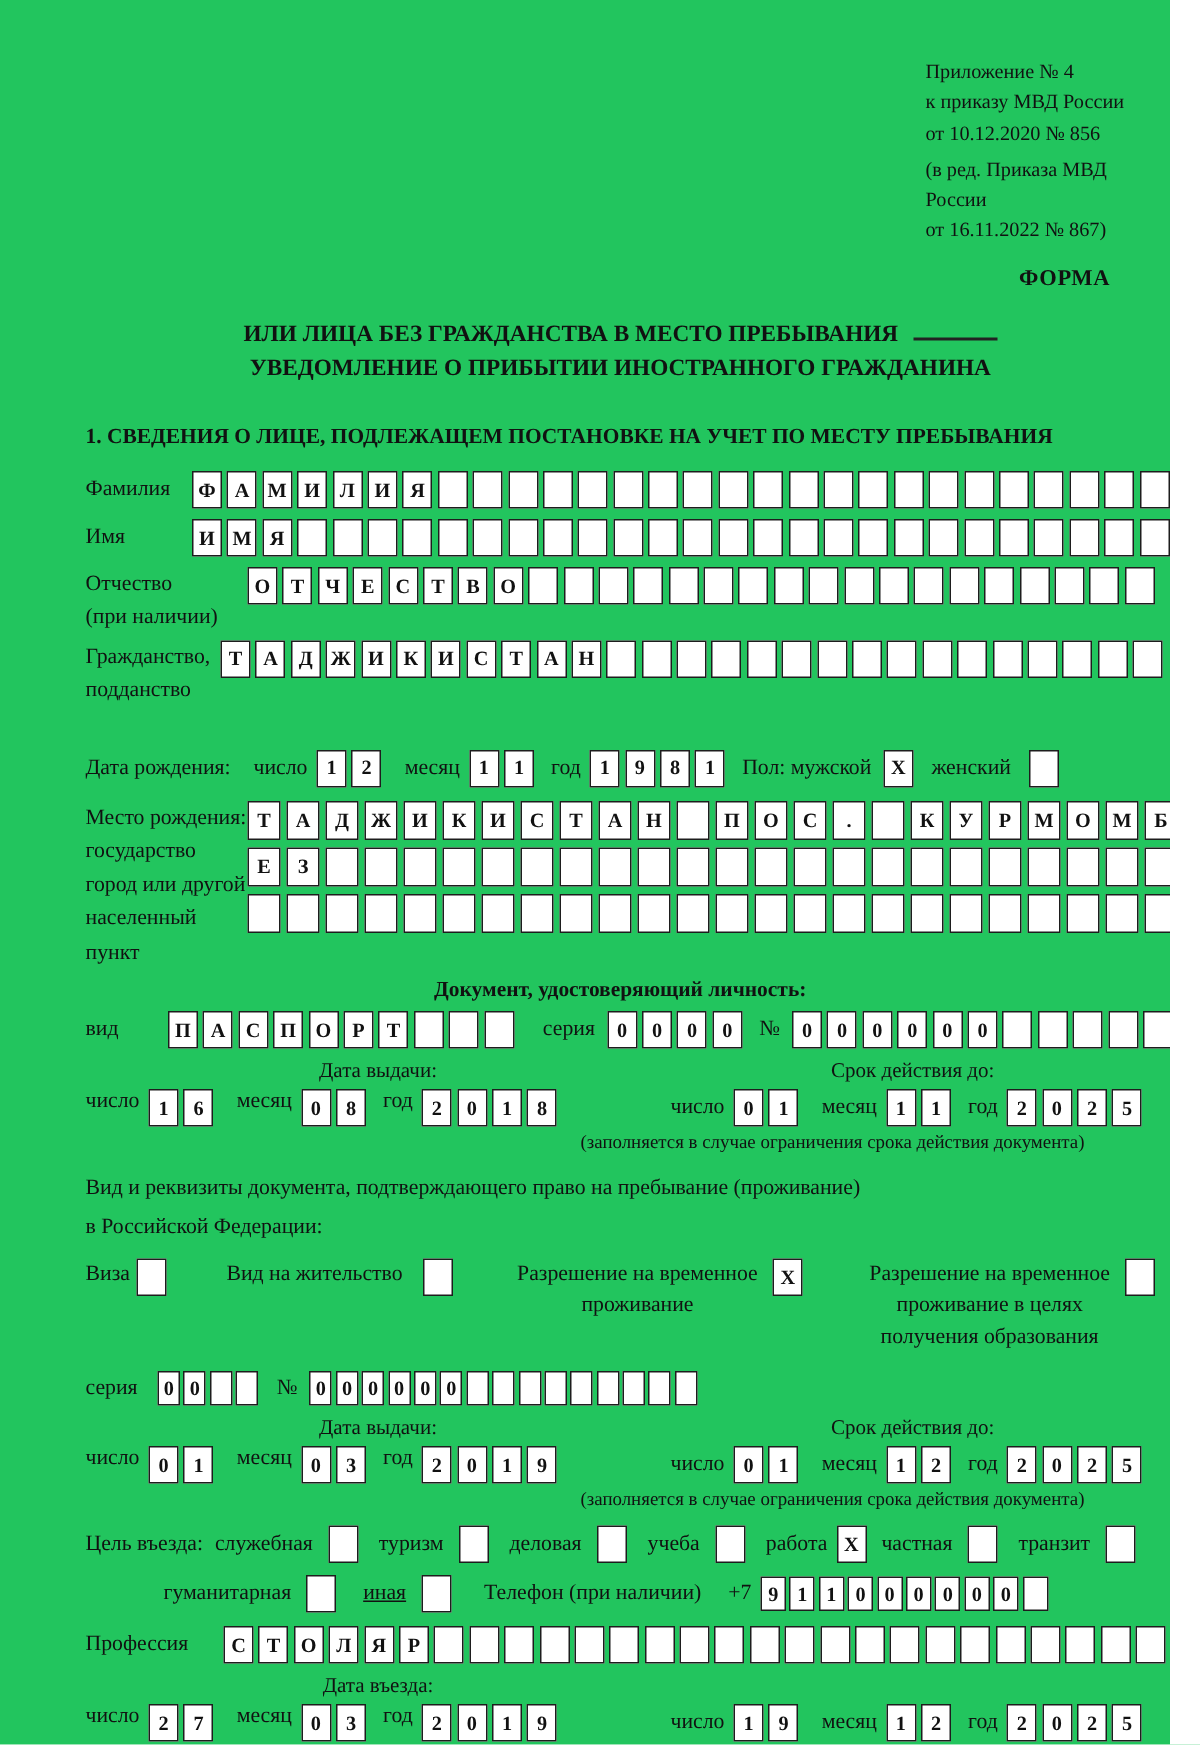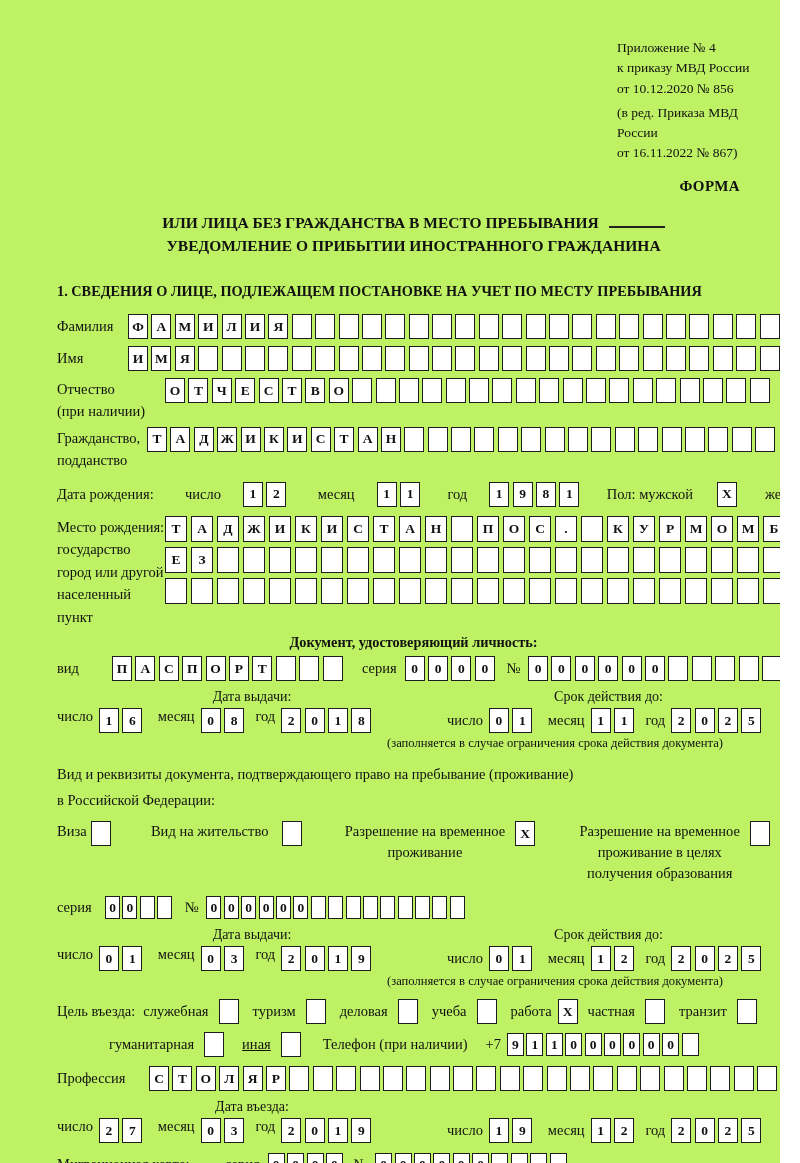--- a/index.html
+++ b/index.html
@@ -1,20 +1,20 @@
 <!DOCTYPE html>
 <html lang="ru"><head>
 <meta charset="utf-8">
 <style>
   html,body{margin:0;padding:0;background:#fff;}
   .page{
     width:780px;height:1163px;box-sizing:border-box;
     padding:38px 10px 0 57px;overflow:hidden;
     font-family:"Liberation Serif","DejaVu Serif",serif;
-    font-size:14.5px;color:#111;background:#bef264;position:relative;
+    font-size:14.5px;color:#111;background:#22c55e;position:relative;
   }
   
   .appendix{margin-left:560px;font-size:13.5px;line-height:1.5;}
   .appendix .ed{margin-top:4px;}
   .forma{text-align:right;padding-right:30px;font-weight:bold;font-size:15px;margin-top:14px;letter-spacing:.4px;}
   
   .title{text-align:center;font-weight:bold;font-size:15.5px;line-height:1.5;margin-top:16px;}
   .t-underline{display:inline-block;width:56px;border-bottom:2.2px solid #222;margin-left:10px;height:12px;}
   .section{font-weight:bold;font-size:14.3px;margin-top:26px;}
   
@@ -213,21 +213,21 @@
         <span class="cell"></span>
         <span class="cell"></span>
         <span class="cell"></span>
         <span class="cell"></span>
         <span class="cell"></span>
         <span class="cell"></span>
         <span class="cell"></span>
       </span>
   </div>
 
-  <div class="frow vc" style="margin-top:10px;gap:16px;">
+  <div class="frow vc" style="margin-top:28px;">
     <span class="flabel" style="width:112px;">Дата рождения:</span>
     <span class="dlab">число</span>
     <span class="cells">
         <span class="cell">1</span>
         <span class="cell">2</span>
       </span>
     <span class="dlab ml">месяц</span>
     <span class="cells">
         <span class="cell">1</span>
         <span class="cell">1</span>

